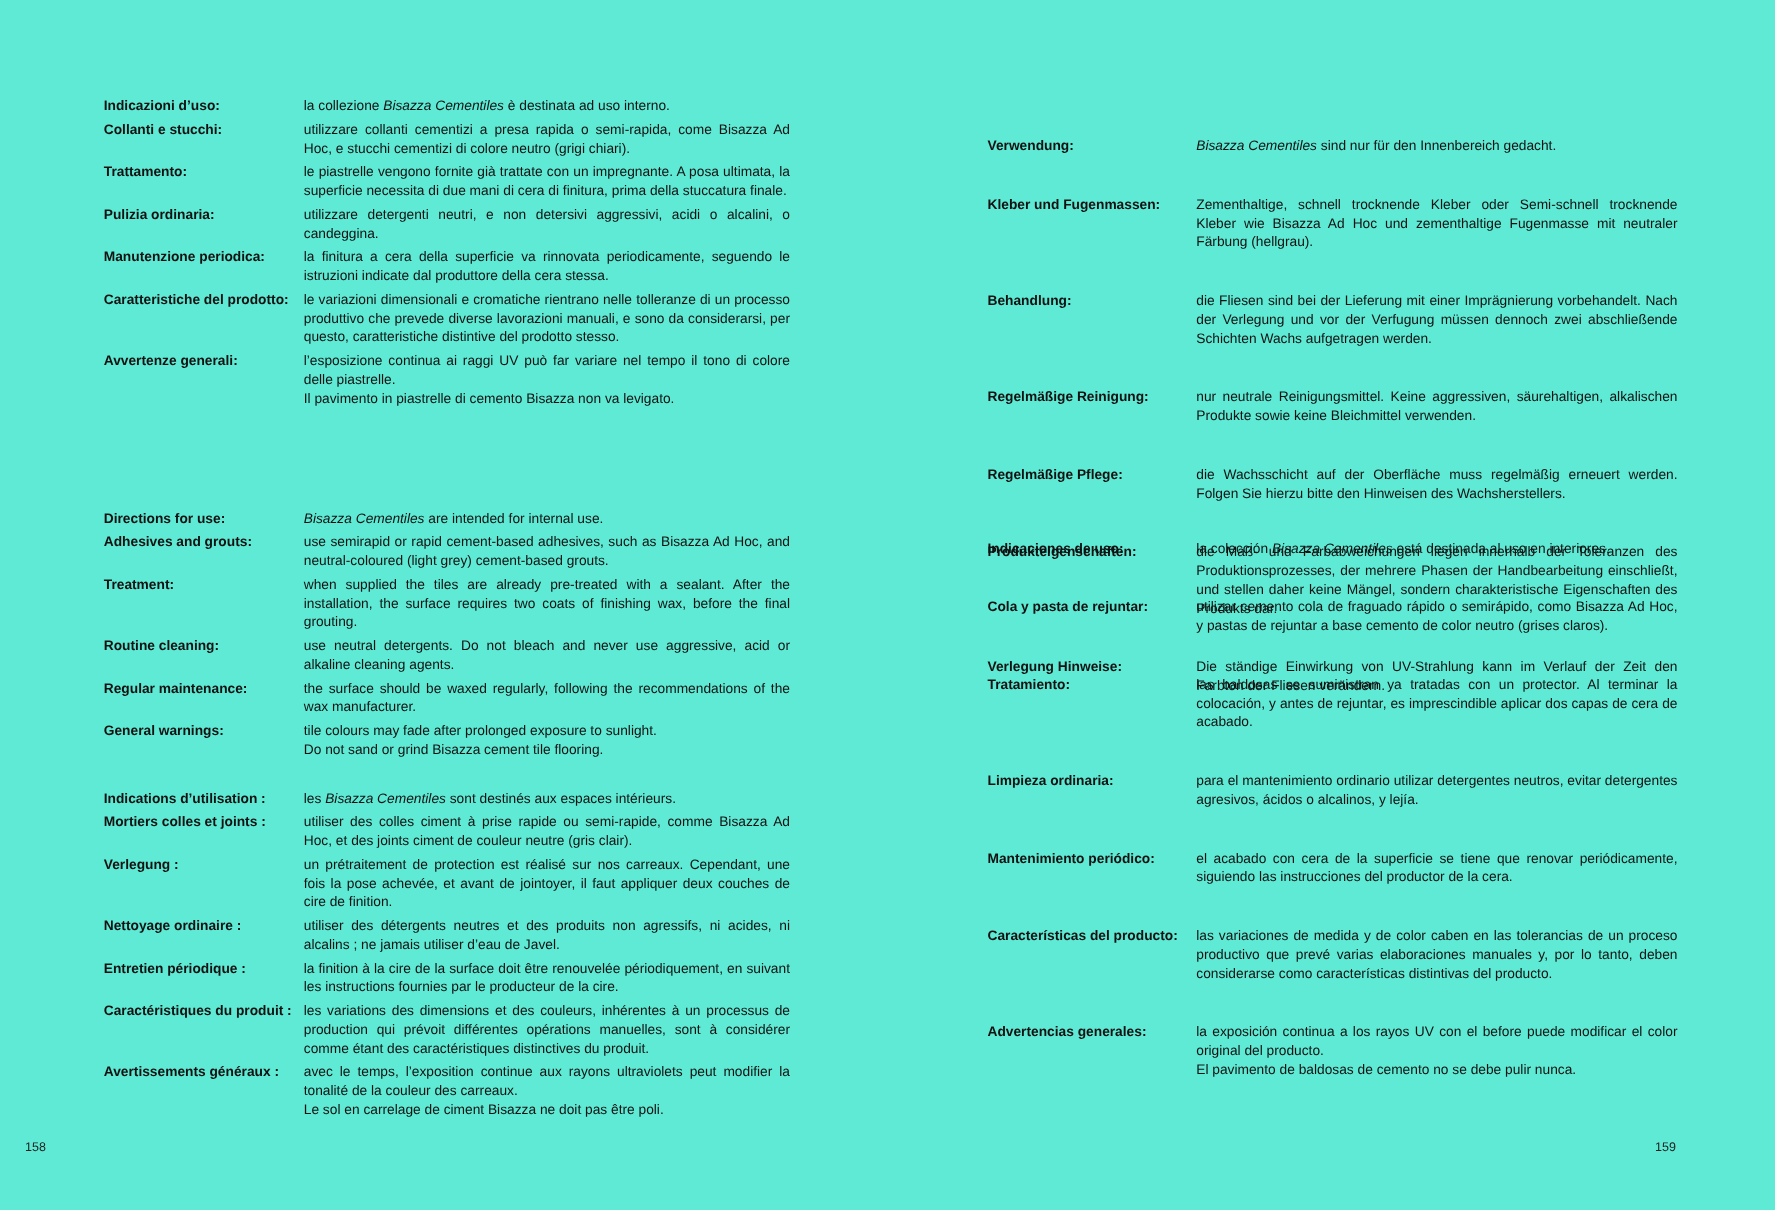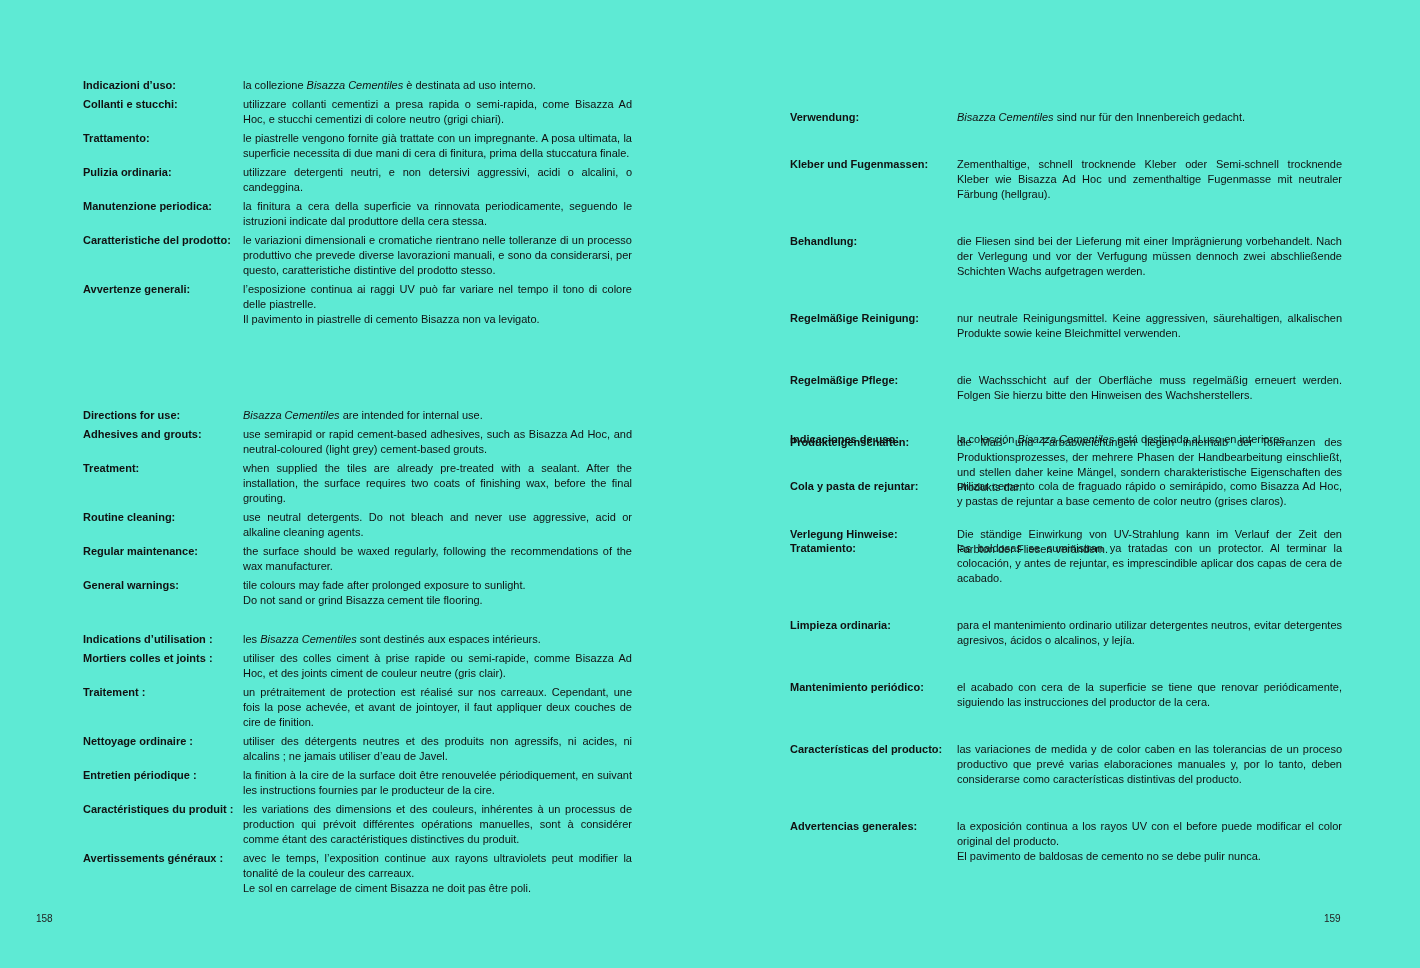--- a/index.html
+++ b/index.html
@@ -40,21 +40,21 @@
     text-align: justify;
   }
   .entry-text i { }
 
   .page-number {
     position: absolute;
     font-size: 10px;
     line-height: 12px;
     color: #222;
   }
-  #page-number-left  { left: 36px;  top: 913px; }
+  #page-number-left  { left: 20px;  top: 913px; }
   #page-number-right { left: 1324px; top: 913px; }
 </style>
 </head>
 <body>
 
 <div class="page-canvas">
 
   <div class="section left-col" id="section-italian">
       <div class="entry-row">
         <div class="entry-label">Indicazioni d’uso:</div>
@@ -146,21 +146,21 @@
           <p>les <i>Bisazza Cementiles</i> sont destinés aux espaces intérieurs.</p>
         </div>
       </div>
       <div class="entry-row">
         <div class="entry-label">Mortiers colles et joints :</div>
         <div class="entry-text">
           <p>utiliser des colles ciment à prise rapide ou semi-rapide, comme Bisazza Ad Hoc, et des joints ciment de couleur neutre (gris clair).</p>
         </div>
       </div>
       <div class="entry-row">
-        <div class="entry-label">Traitement :</div>
+        <div class="entry-label">Verlegung :</div>
         <div class="entry-text">
           <p>un prétraitement de protection est réalisé sur nos carreaux. Cependant, une fois la pose achevée, et avant de jointoyer, il faut appliquer deux couches de cire de finition.</p>
         </div>
       </div>
       <div class="entry-row">
         <div class="entry-label">Nettoyage ordinaire :</div>
         <div class="entry-text">
           <p>utiliser des détergents neutres et des produits non agressifs, ni acides, ni alcalins ; ne jamais utiliser d’eau de Javel.</p>
         </div>
       </div>

